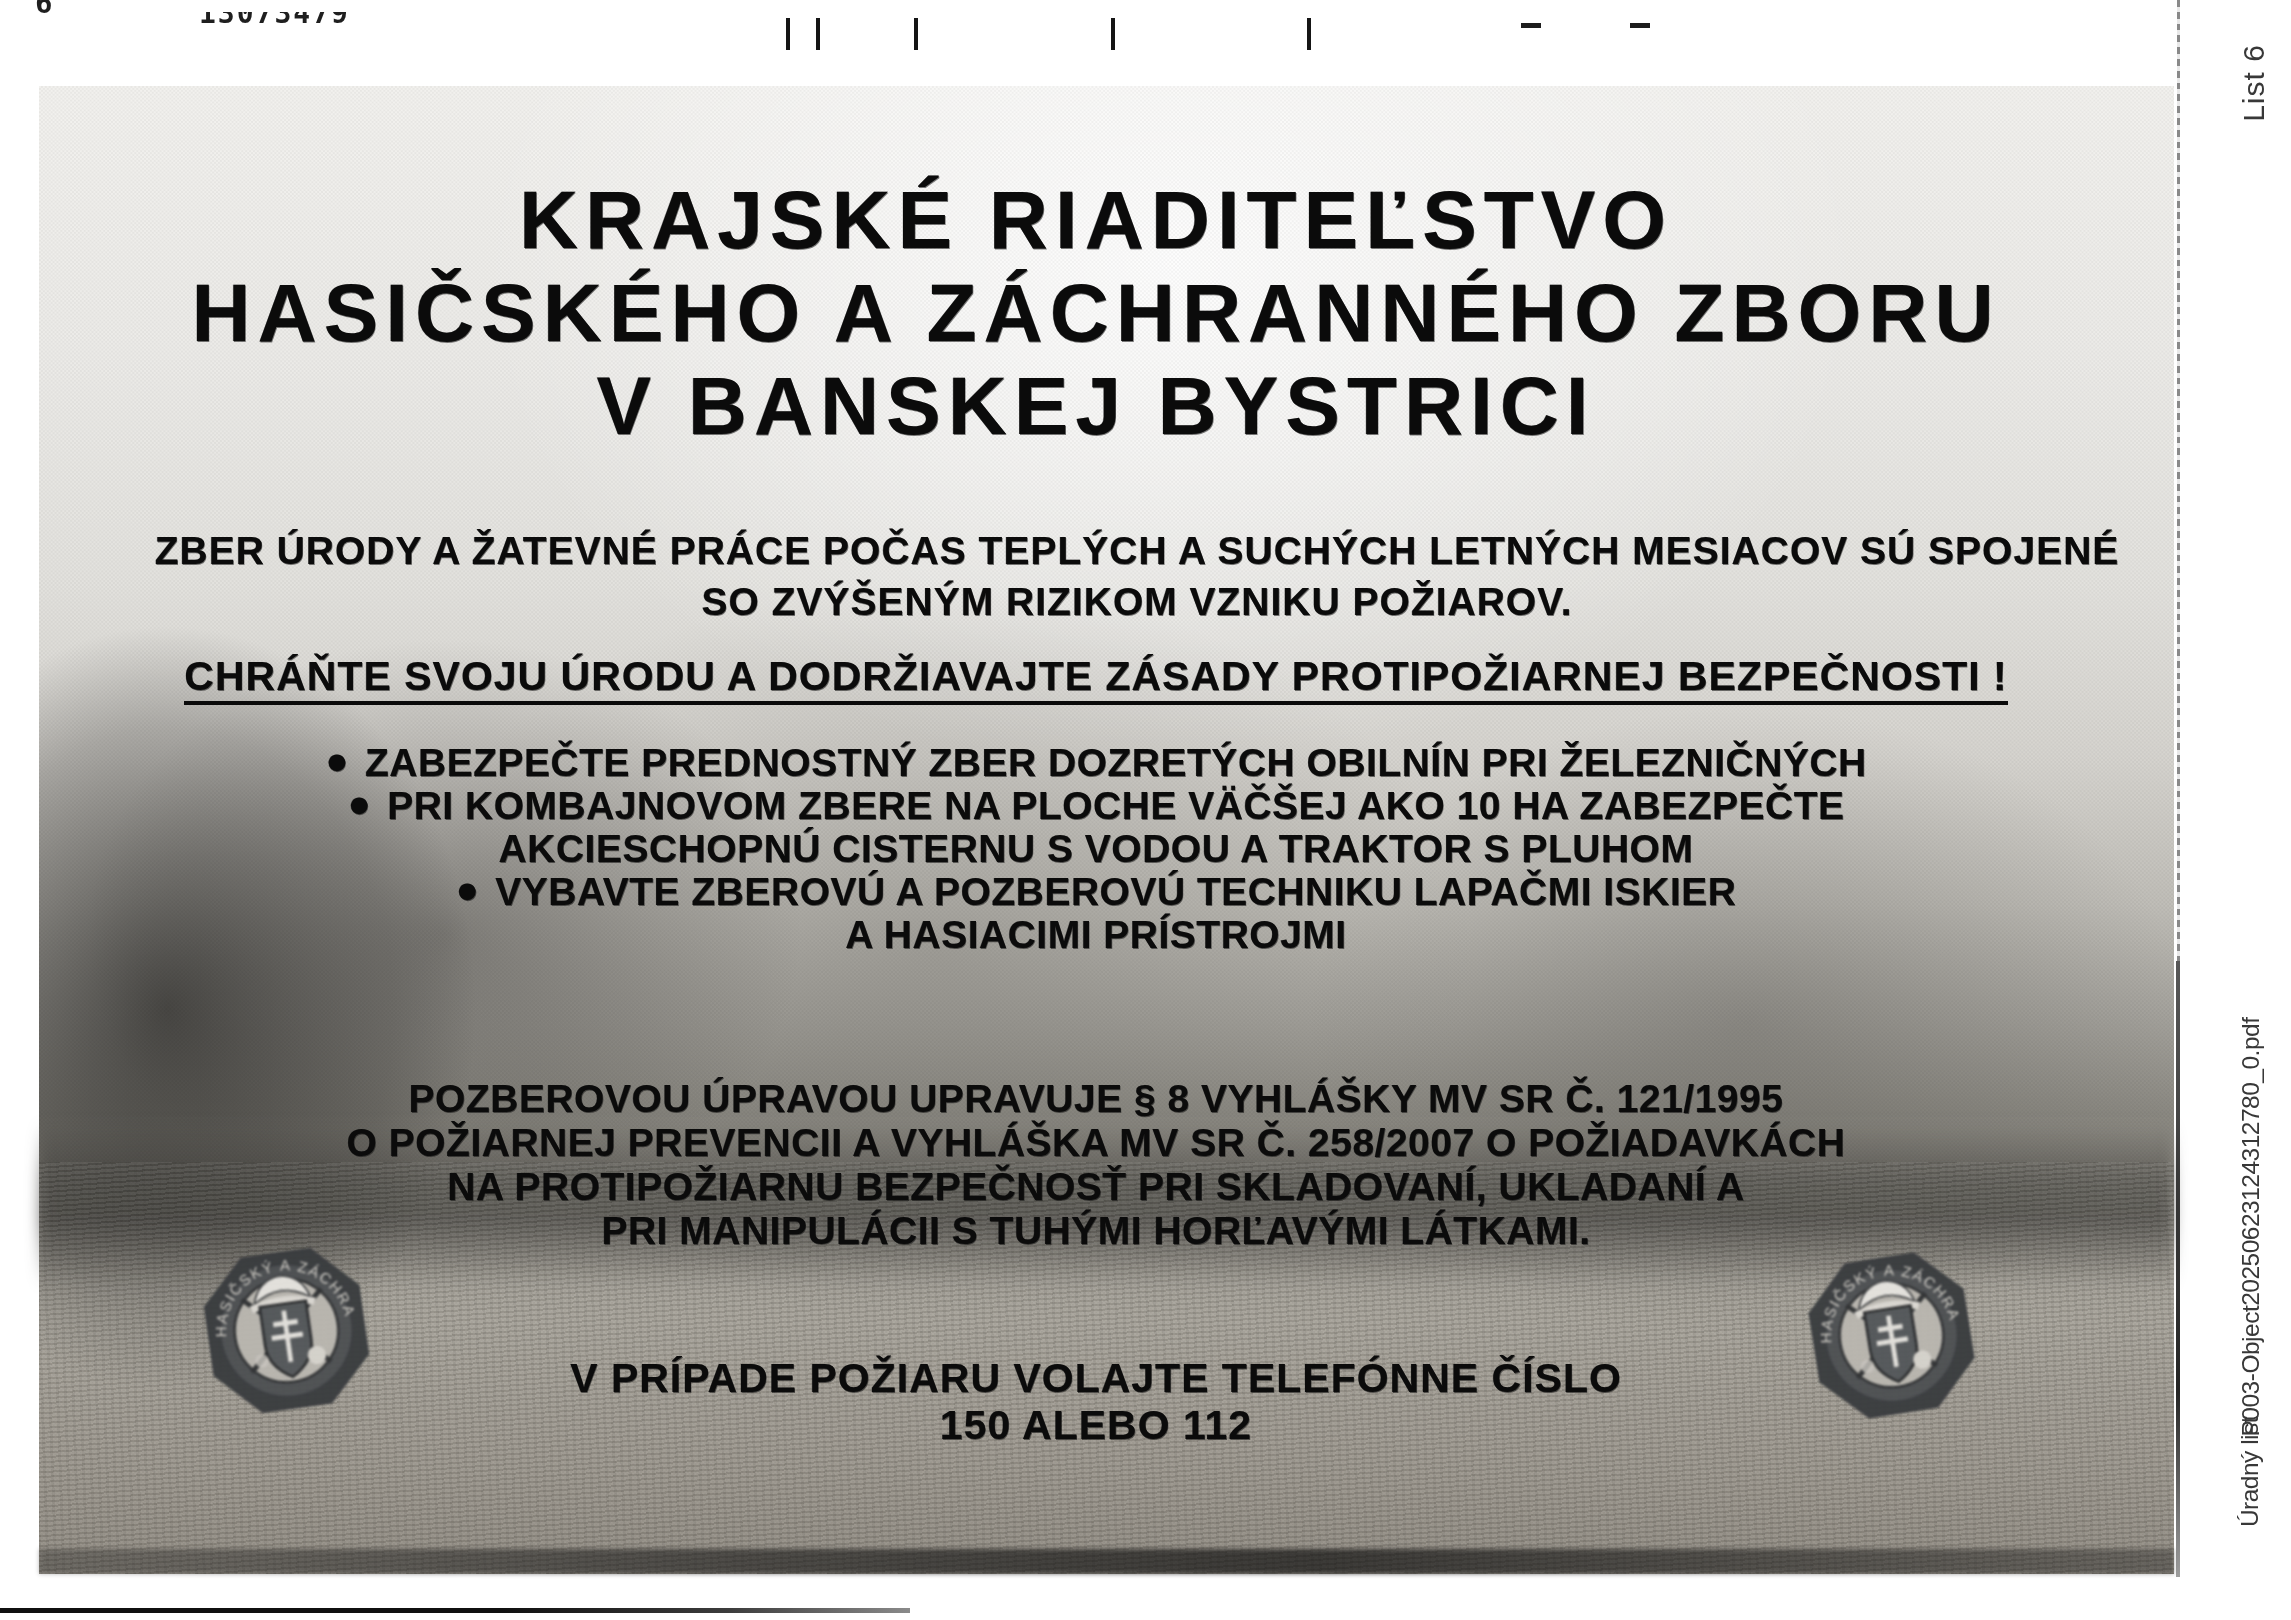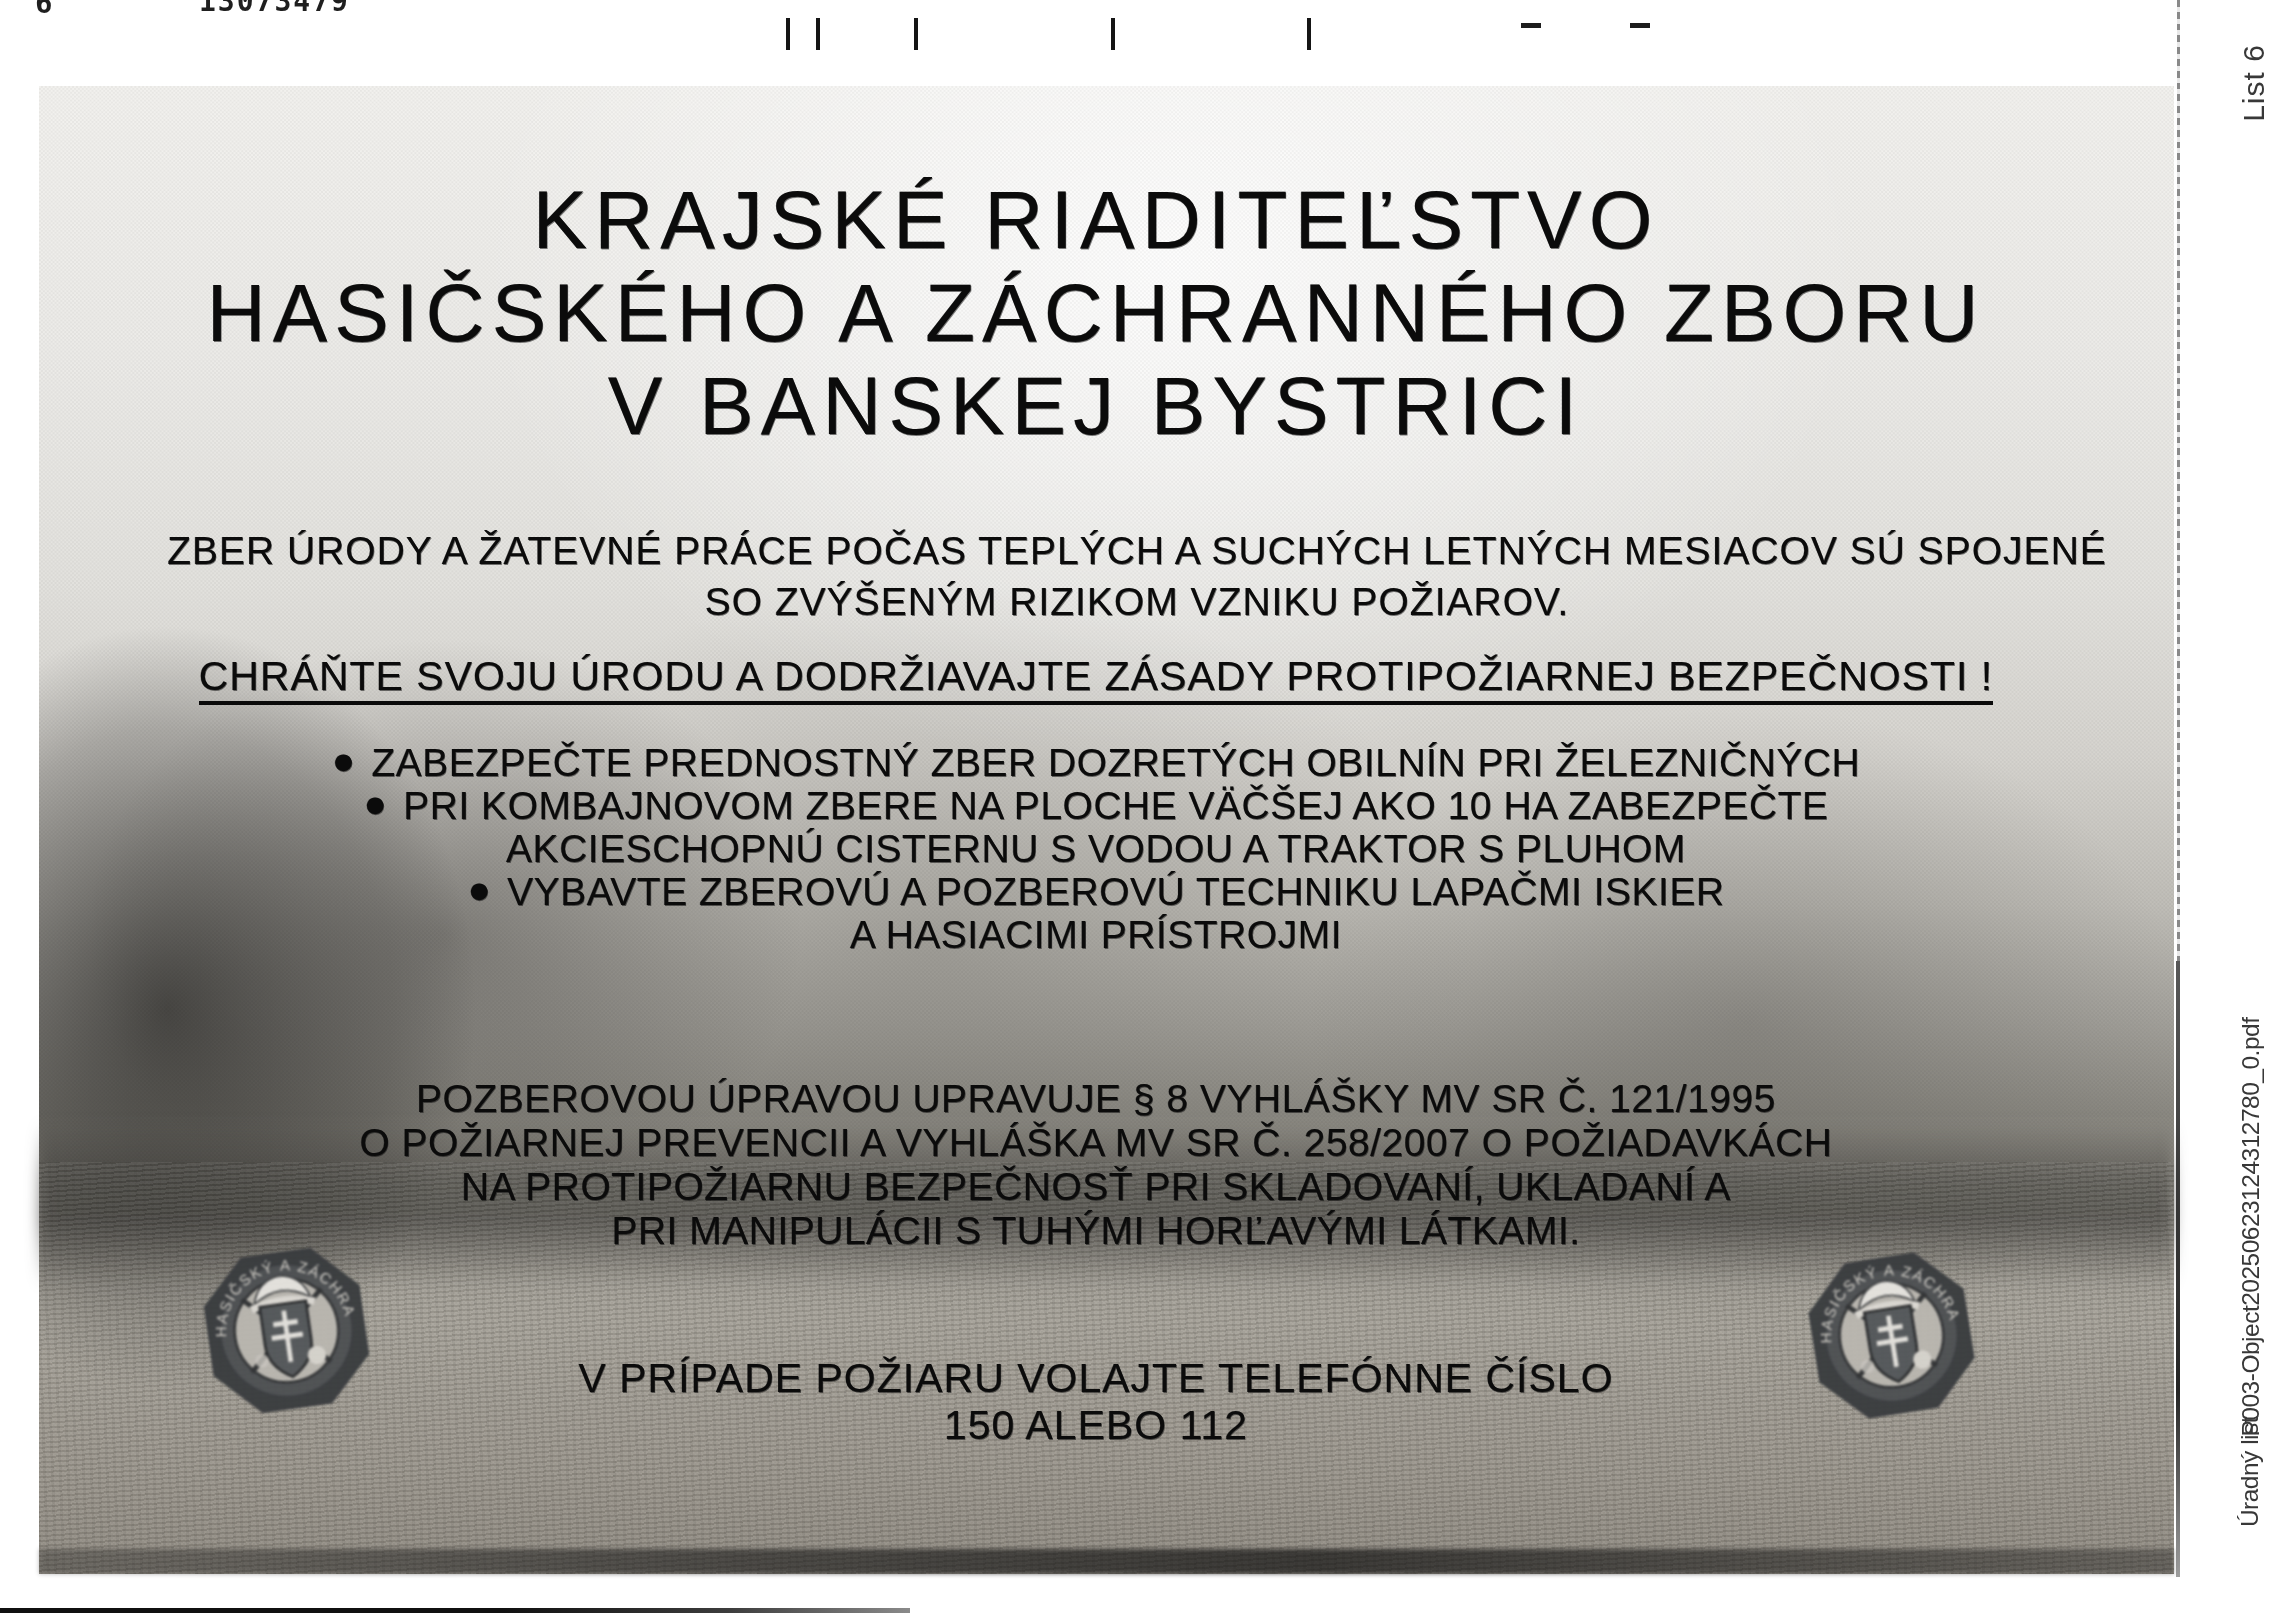--- a/index.html
+++ b/index.html
@@ -25,21 +25,21 @@
     filter:blur(6.9px);}
   .field{position:absolute;left:0;right:0;bottom:0;height:412px;
     background:
       repeating-linear-gradient(176deg, rgba(52,50,45,.10) 0 2px, rgba(242,241,238,.08) 2px 4.9px),
       repeating-linear-gradient(88deg, rgba(42,40,36,.08) 0 2.9px, transparent 2.9px 7.8px);}
   .photo-bottom-edge{position:absolute;left:0;right:0;bottom:0;height:25.5px;
     background:linear-gradient(90deg,rgba(25,25,25,.3),rgba(22,22,22,.55) 30%,rgba(12,12,12,.65) 60%,rgba(25,25,25,.35));
     filter:blur(2px);}
 
   
-  .poster-text{position:absolute;left:0;width:2192px;text-align:center;color:#0b0b0b;font-weight:normal;
+  .poster-text{position:absolute;left:0;width:2192px;text-align:center;color:#0b0b0b;font-weight:bold;
     text-shadow:0.6px 0.6px 0 rgba(15,15,15,.55), -0.4px 0 0 rgba(15,15,15,.35);}
   .title{top:173px;font-size:82px;line-height:93px;letter-spacing:6.9px;}
   .intro{top:525px;font-size:39px;line-height:51px;letter-spacing:1px;padding-left:41px;}
   .warning{top:655px;font-size:41px;line-height:43px;letter-spacing:1px;}
   .warning .underline{border-bottom:4.9px solid #0a0a0a;padding-bottom:2px;}
   .bullets{top:741px;font-size:39px;line-height:43px;letter-spacing:0.5px;}
   .legal{top:1077px;font-size:39px;line-height:44px;letter-spacing:0.5px;}
   .phone{top:1355px;font-size:41px;line-height:47px;letter-spacing:1px;}
   .marker{display:inline-block;margin-right:15.7px;transform:translateY(-2px);}
 
@@ -160,21 +160,21 @@
   <div class="tick" style="left:816px"></div>
   <div class="tick" style="left:914px"></div>
   <div class="tick" style="left:1111px"></div>
   <div class="tick" style="left:1307px"></div>
   <div class="dash" style="left:1521px"></div>
   <div class="dash" style="left:1630px"></div>
 
   <div class="clip-box" style="left:35px;top:0;width:29px;height:21.6px;">
     <span style="margin-top:-13.7px;font-size:29px;">6</span>
   </div>
-  <div class="clip-box" style="left:199px;top:0;width:147px;height:20.6px;letter-spacing:2px;">
+  <div class="clip-box" style="left:199px;top:12px;width:147px;height:20.6px;letter-spacing:2px;">
     <span style="margin-top:-14.7px;font-size:28px;">13073479</span>
   </div>
 
   <div class="fold-top"></div>
   <div class="fold-bottom"></div>
   <div class="rot list-label">List 6</div>
   <div class="rot file-label">P003-Object20250623124312780_0.pdf</div>
   <div class="rot doc-type-label">Úradný list</div>
 
   <div class="bottom-line"></div>

